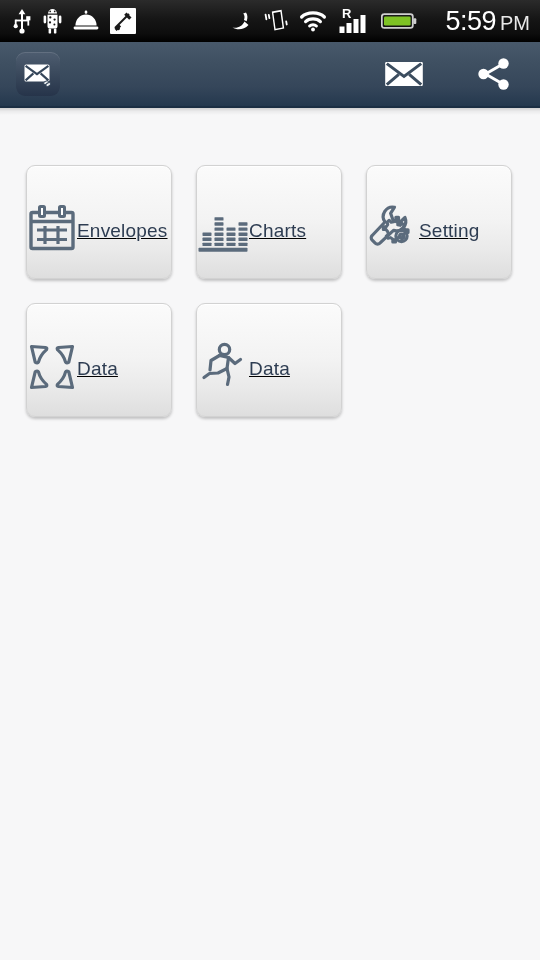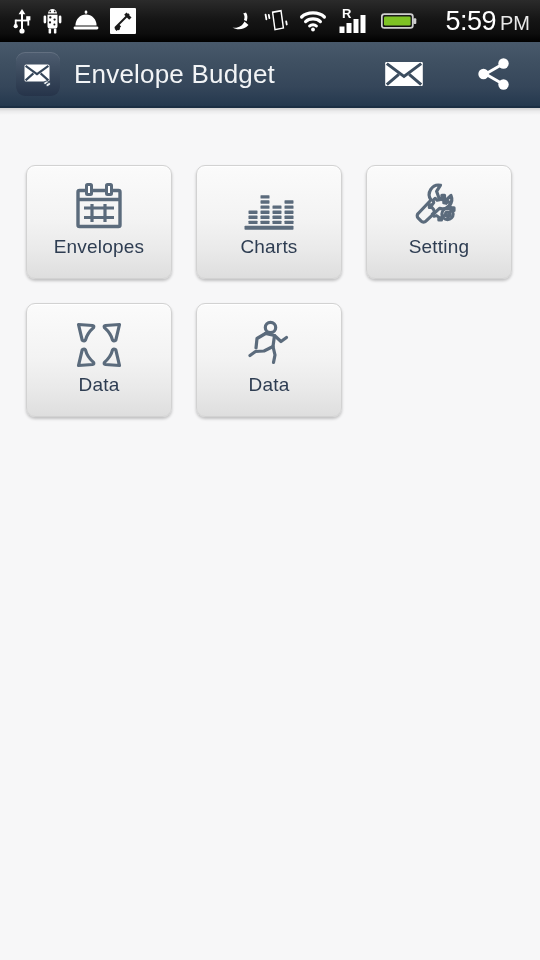--- a/index.html
+++ b/index.html
@@ -61,22 +61,22 @@
     padding:50px 26px 0 26px;
   }
   .grid{display:flex;flex-direction:column;gap:24px;}
   .row{display:flex;gap:24px;}
   .tile{
     width:146px;height:114px;box-sizing:border-box;
     border-radius:9px;
     background:linear-gradient(to bottom,#fbfbfb 0%,#f3f3f3 48%,#eaeaea 74%,#dedede 100%);
     border:1px solid #d2d2d2;
     box-shadow:0 2px 3px rgba(0,0,0,.22), inset 0 1px 0 rgba(255,255,255,.9);
-    display:flex;flex-direction:column;align-items:center;justify-content:flex-start;
-    padding-top:14px;cursor:pointer;position:relative;
+    display:flex;flex-direction:row;align-items:center;justify-content:flex-start;
+    padding-top:14px;cursor:pointer;position:relative;text-decoration:underline;
   }
   .tile-ico{height:54px;display:flex;align-items:center;justify-content:center;}
   .tile-label{
     color:#2e3d52;font-size:19px;margin-top:3px;letter-spacing:.2px;line-height:1;
   }
   svg{display:block;}
 </style>
 </head>
 <body>
 
@@ -216,21 +216,20 @@
         <path d="M3.6 6.8 L15 15.2 L26.4 6.8" fill="none" stroke="#35465a" stroke-width="2.1"></path>
         <path d="M3.6 21.4 L11.4 14.4 M26.4 21.4 L18.6 14.4" fill="none" stroke="#35465a" stroke-width="2.1"></path>
       </g>
       <g fill="#e9ecef" stroke="#35465a" stroke-width="0.9">
         <ellipse cx="24.0" cy="23.6" rx="2.6" ry="1.5" transform="rotate(-28 24 23.6)"></ellipse>
         <ellipse cx="26.3" cy="25.5" rx="2.6" ry="1.5" transform="rotate(-28 26.3 25.5)"></ellipse>
       </g>
     </svg>
   </div>
 
-  <div class="ab-title">Envelope Budget</div>
 
   <div class="ab-actions">
     <div class="ab-btn">
       <svg width="40" height="30" viewBox="0 0 40 30">
         <rect x="1.2" y="3.0" width="37.6" height="24" rx="1.2" fill="#ffffff"></rect>
         <path d="M2.8 4.6 L20 17.4 L37.2 4.6" fill="none" stroke="#3b4c5e" stroke-width="3"></path>
         <path d="M2.8 25.6 L14.8 15.4 M37.2 25.6 L25.2 15.4" fill="none" stroke="#3b4c5e" stroke-width="3"></path>
       </svg>
     </div>
     <div class="ab-btn">

